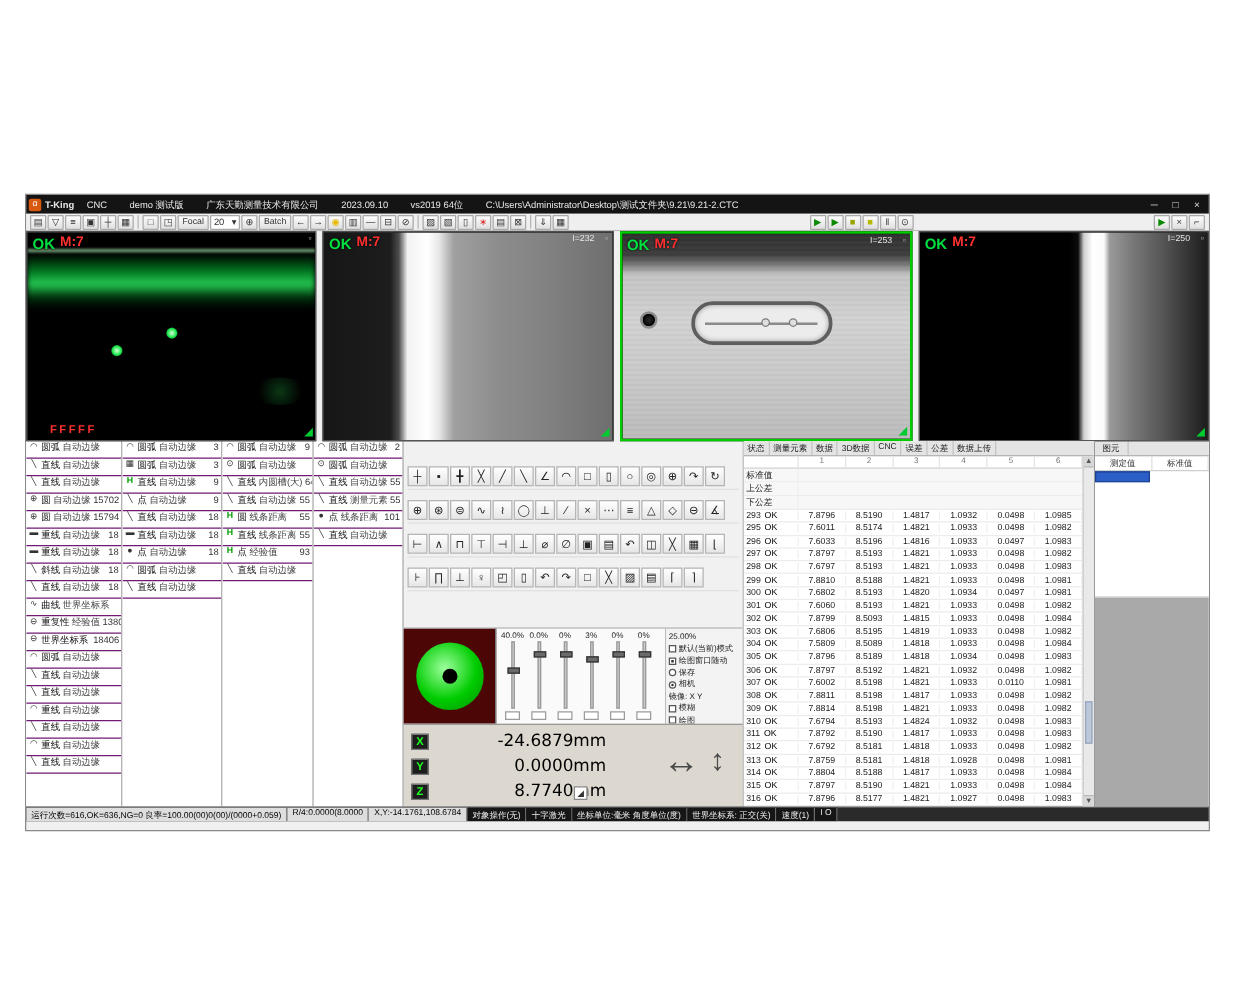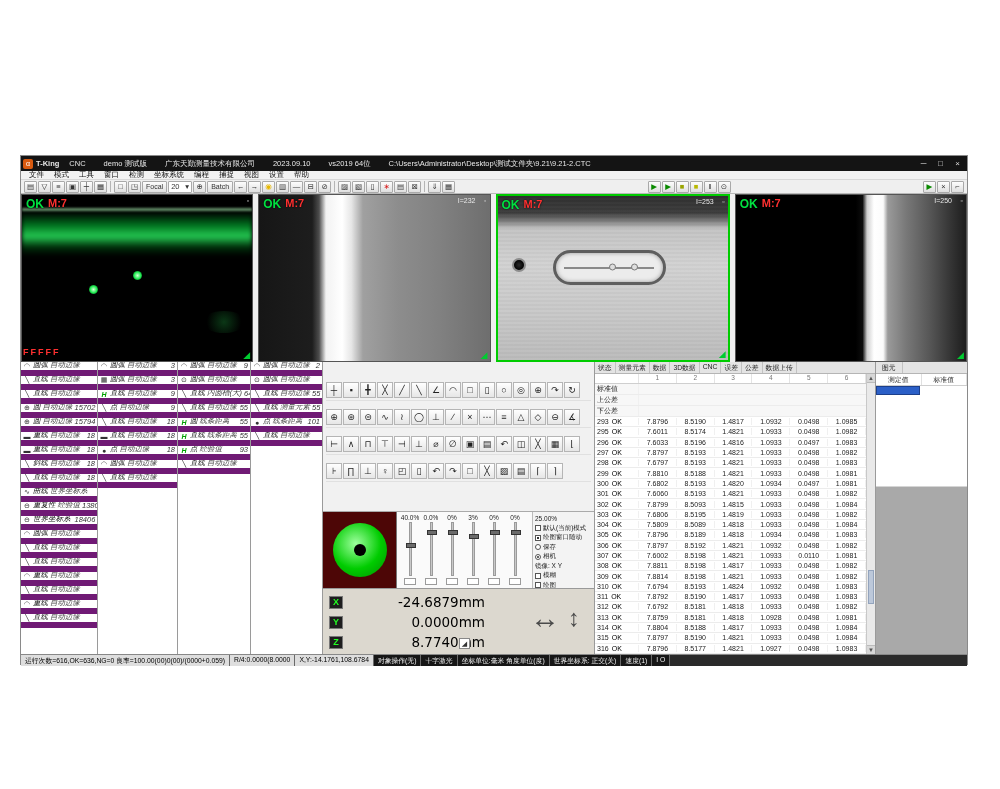--- a/index.html
+++ b/index.html
@@ -40,21 +40,21 @@
   .cam { flex:1; position:relative; background:#000; overflow:hidden; border:1px solid #555; }
   .cam.selected { border:2px solid #00cc00; }
   .cam-layer { position:absolute; inset:0; }
   .cam-status { position:absolute; top:2px; left:4px; font-weight:bold; font-size:12px; color:#00e040;
                 text-shadow:0 0 2px #000; z-index:5; }
   .cam-mode { position:absolute; top:2px; left:26px; font-weight:bold; font-size:11px; color:#ff3030;
               text-shadow:0 0 2px #000; z-index:5; }
   .cam-tag { position:absolute; top:2px; right:14px; font-size:7px; color:#e8e8e8; z-index:5; }
   .cam-menu { position:absolute; top:2px; right:3px; font-size:7px; color:#ccc; z-index:5; }
   .cam-grip { position:absolute; bottom:1px; right:2px; font-size:9px; color:#00cc30; z-index:5; }
-  .cam-overlay-text { position:absolute; bottom:4px; left:1px; color:#ff3030; font-size:9px;
+  .cam-overlay-text { position:absolute; bottom:4px; left:18px; color:#ff3030; font-size:9px;
                       letter-spacing:2px; font-weight:bold; z-index:5; }
   
   .c1-band { position:absolute; left:0; right:0; top:10%; height:27%;
              background:linear-gradient(180deg, rgba(0,60,10,0) 0%, rgba(0,150,40,.75) 30%,
                         rgba(40,220,90,.9) 55%, rgba(0,90,20,.5) 80%, rgba(0,0,0,0) 100%);
              filter:blur(2px); }
   .c1-topline { position:absolute; left:0; right:0; top:8%; height:3px; background:rgba(180,255,190,.55); filter:blur(1px); }
   .cam-dot { position:absolute; width:9px; height:9px; border-radius:50%;
              background:radial-gradient(circle,#d6ffd6 0%,#19e84c 55%,rgba(0,180,40,0) 100%); }
   .c1-smudge { position:absolute; width:44px; height:22px; border-radius:50%;
@@ -74,22 +74,22 @@
   .c3-hole { position:absolute; left:6.5%; top:38%; width:14px; height:14px; border-radius:50%;
              background:radial-gradient(circle,#2a2a2a,#000 75%); border:2px solid #8d8d8d; }
   
   .c4-img { background:linear-gradient(90deg,#000 0%,#000 52%,#0c0c0c 55%,#cfcfcf 57%,#ffffff 60%,
             #fbfbfb 64%,#9a9a9a 66%,#787878 74%,#575757 84%,#323232 94%,#1d1d1d 100%); }
 
   
   .lower { height:292px; display:flex; background:#f0f0f0; }
   .tree { background:#fff; border-right:1px solid #9a9a9a; overflow:hidden; }
   .tree1{ width:77px; } .tree2{ width:80px; } .tree3{ width:73px; } .tree4{ width:72px; }
-  .tree-item { height:14px; display:flex; align-items:flex-end; gap:2px; padding:0 2px;
-               border-bottom:6px solid #701a75; font-size:7.5px; white-space:nowrap; overflow:hidden;font-style:italic; }
+  .tree-item { height:14px; display:flex; align-items:flex-start; gap:2px; padding:0 2px;
+               border-bottom:1px solid #701a75; font-size:7.5px; white-space:nowrap; overflow:hidden; }
   .ti-icon { width:8px; text-align:center; font-size:7px; color:#333; flex:0 0 8px; }
   .ti-icon.green { color:#00a000; font-weight:bold; }
   .ti-label { color:#111; }
   .ti-sub { color:#444; }
   .ti-num { margin-left:auto; color:#333; }
 
   .center { width:272px; display:flex; flex-direction:column; border-right:1px solid #9a9a9a; }
   .toolbox { height:150px; background:#f1f1f1; border-bottom:1px solid #aaa; padding:20px 3px 0 3px; }
   .tool-row { display:flex; gap:1px; margin-bottom:8px; border-bottom:1px solid #e0e0e0; padding-bottom:2px; }
   .tool-btn { width:16px; height:16px; border:1px solid #b5b5b5; background:linear-gradient(#fff,#e6e6e6);
@@ -183,33 +183,20 @@
         <span class="tb-item">vs2019 64位</span>
         <span class="tb-item">C:\Users\Administrator\Desktop\测试文件夹\9.21\9.21-2.CTC</span>
       </span>
     <span class="win-btns">
       <span class="win-btn">─</span>
       <span class="win-btn">□</span>
       <span class="win-btn">×</span>
     </span>
   </div>
 
-  <div class="menubar">
-      <span class="menu-item">文件</span>
-      <span class="menu-item">模式</span>
-      <span class="menu-item">工具</span>
-      <span class="menu-item">窗口</span>
-      <span class="menu-item">检测</span>
-      <span class="menu-item">坐标系统</span>
-      <span class="menu-item">编程</span>
-      <span class="menu-item">捕捉</span>
-      <span class="menu-item">视图</span>
-      <span class="menu-item">设置</span>
-      <span class="menu-item">帮助</span>
-    </div>
 
   <div class="toolbar">
       <span class="tb-btn">
         <span class="g">▤</span>
       </span>
       <span class="tb-btn">
         <span class="g">▽</span>
       </span>
       <span class="tb-btn">
         <span class="g">≡</span>

